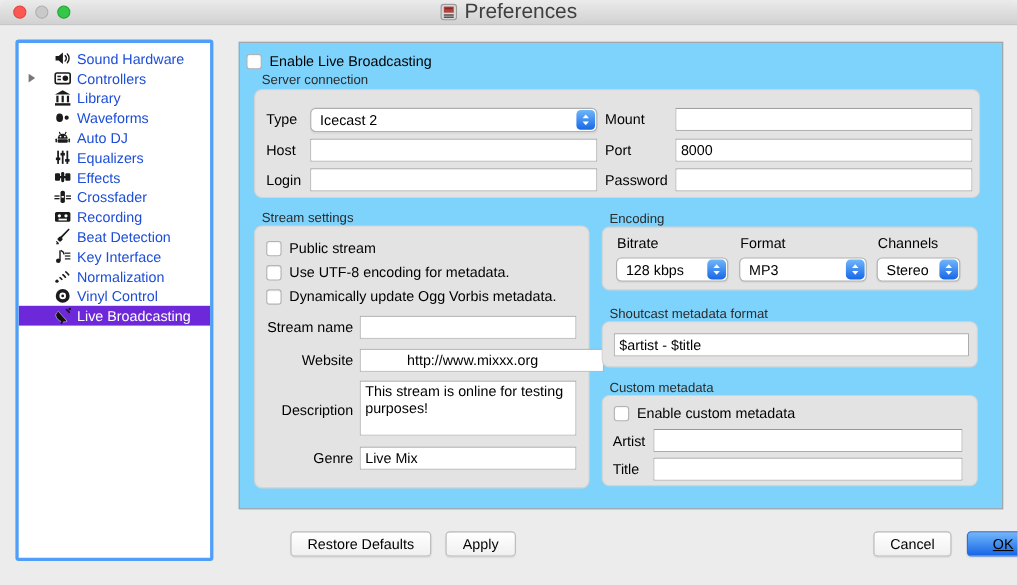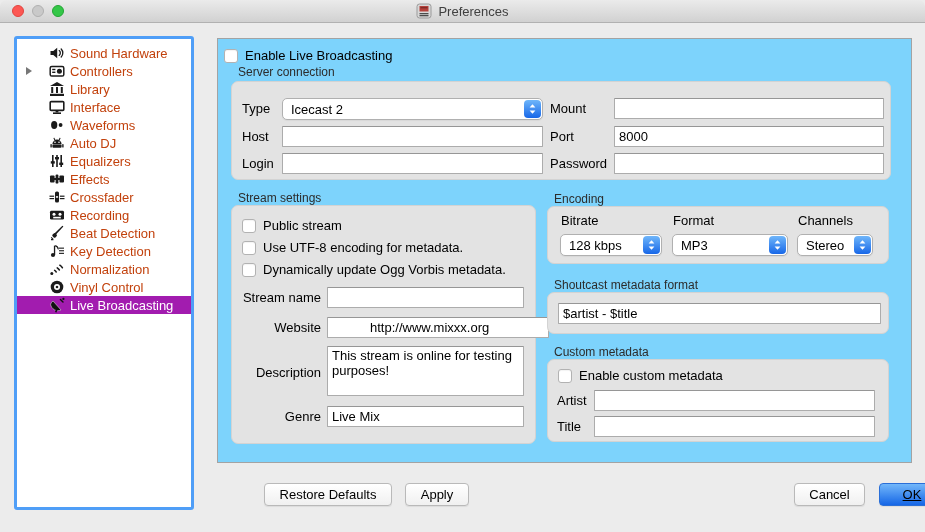--- a/index.html
+++ b/index.html
@@ -19,34 +19,34 @@
     border-radius:6px 6px 0 0;
   }
   .tl { position:absolute; top:5px; width:12px; height:12px; border-radius:50%; }
   .tl-red   { left:12px; background:#fc5753; border:1px solid #e1443e; }
   .tl-gray  { left:32px; background:#c9c9c9; border:1px solid #b0b0b0; }
   .tl-green { left:52px; background:#34c748; border:1px solid #24a434; }
   .title-wrap {
     position:absolute; left:0; top:0; width:100%; height:22px;
     display:flex; align-items:center; justify-content:center; gap:6px;
   }
-  .title-text { font-size:13px; color:#404040; }
+  .title-text { font-size:19px; color:#404040; }
   
   .sidebar {
     position:absolute; left:14px; top:36px; width:180px; height:474px;
     background:#fff; border:3px solid #4f9ef7; border-radius:3px;
     padding-top:5px; overflow:hidden;
   }
   .srow { display:flex; align-items:center; height:18px; padding-left:7px;
-          font-size:13px; color:#c2410c; cursor:default; white-space:nowrap; }
+          font-size:13px; color:#1d4ed8; cursor:default; white-space:nowrap; }
   .srow .disc { width:25px; flex:none; display:flex; align-items:center; }
   .tri { width:0; height:0; border-left:6px solid #777;
          border-top:4px solid transparent; border-bottom:4px solid transparent; margin-left:2px; }
   .srow .sicon { width:16px; height:16px; margin-right:5px; flex:none; }
-  .srow.selected { background:#a21caf; color:#fff; }
+  .srow.selected { background:#6d28d9; color:#fff; }
   
   .panel {
     position:absolute; left:217px; top:38px; width:695px; height:425px;
     border:1px solid #a3a3a3; background:#7dd3fc;
   }
   .groupbox { position:absolute; background:#e3e3e3; border:1px solid #d3d3d3; border-radius:7px; }
   .grouplabel { position:absolute; font-size:12px; color:#2c2c2c; }
   .cbrow { display:flex; align-items:center; font-size:13px; color:#000; position:absolute; }
   .cb { width:14px; height:14px; background:#fff; border:1px solid #b2b2b2; border-radius:3px;
         margin-right:7px; flex:none; box-shadow:inset 0 1px 1px rgba(0,0,0,.05); }
@@ -124,29 +124,20 @@
     <svg class="sicon" viewBox="0 0 16 16">
       <path d="M8 1l7 4H1z" fill="#1b1b1b"></path>
       <rect x="2.2" y="6" width="2" height="6" fill="#1b1b1b"></rect>
         <rect x="7" y="6" width="2" height="6" fill="#1b1b1b"></rect>
         <rect x="11.8" y="6" width="2" height="6" fill="#1b1b1b"></rect>
       <rect x="1" y="12.8" width="14" height="2.2" fill="#1b1b1b"></rect>
     </svg>
     <span>Library</span>
   </div>
 
-  <div class="srow">
-    <span class="disc"></span>
-    <svg class="sicon" viewBox="0 0 16 16">
-      <rect x="1.2" y="2.6" width="13.6" height="8.8" rx="1" fill="none" stroke="#1b1b1b" stroke-width="1.6"></rect>
-      <rect x="6.6" y="11.4" width="2.8" height="2" fill="#1b1b1b"></rect>
-      <rect x="4" y="13.4" width="8" height="1.6" fill="#1b1b1b"></rect>
-    </svg>
-    <span>Interface</span>
-  </div>
 
   <div class="srow">
     <span class="disc"></span>
     <svg class="sicon" viewBox="0 0 16 16">
       <ellipse cx="5.2" cy="8" rx="3.1" ry="3.9" fill="#1b1b1b"></ellipse>
       <circle cx="11.6" cy="8" r="1.9" fill="#1b1b1b"></circle>
     </svg>
     <span>Waveforms</span>
   </div>
 
@@ -226,21 +217,21 @@
   <div class="srow">
     <span class="disc"></span>
     <svg class="sicon" viewBox="0 0 16 16">
       <circle cx="4" cy="12" r="2.1" fill="#1b1b1b"></circle>
       <rect x="4.9" y="2.6" width="1.3" height="9.4" fill="#1b1b1b"></rect>
       <path d="M6.2 2.6c2.2.9 3.1 2 3 3.8" fill="none" stroke="#1b1b1b" stroke-width="1.2"></path>
       <rect x="10" y="4.6" width="5" height="1.1" fill="#1b1b1b"></rect>
         <rect x="10" y="7.2" width="5" height="1.1" fill="#1b1b1b"></rect>
         <rect x="10" y="9.8" width="5" height="1.1" fill="#1b1b1b"></rect>
     </svg>
-    <span>Key Detection</span>
+    <span>Key Interface</span>
   </div>
 
   <div class="srow">
     <span class="disc"></span>
     <svg class="sicon" viewBox="0 0 16 16">
       <circle cx="2.8" cy="12.6" r="1.5" fill="#1b1b1b"></circle>
       <path d="M5.6 9.4a5 5 0 0 1 1.6 1.6M8.2 6.8a8.2 8.2 0 0 1 2.2 2.2M10.8 4.2a11.6 11.6 0 0 1 2.6 2.6" stroke="#1b1b1b" stroke-width="1.5" fill="none" stroke-linecap="round"></path>
     </svg>
     <span>Normalization</span>
   </div>

